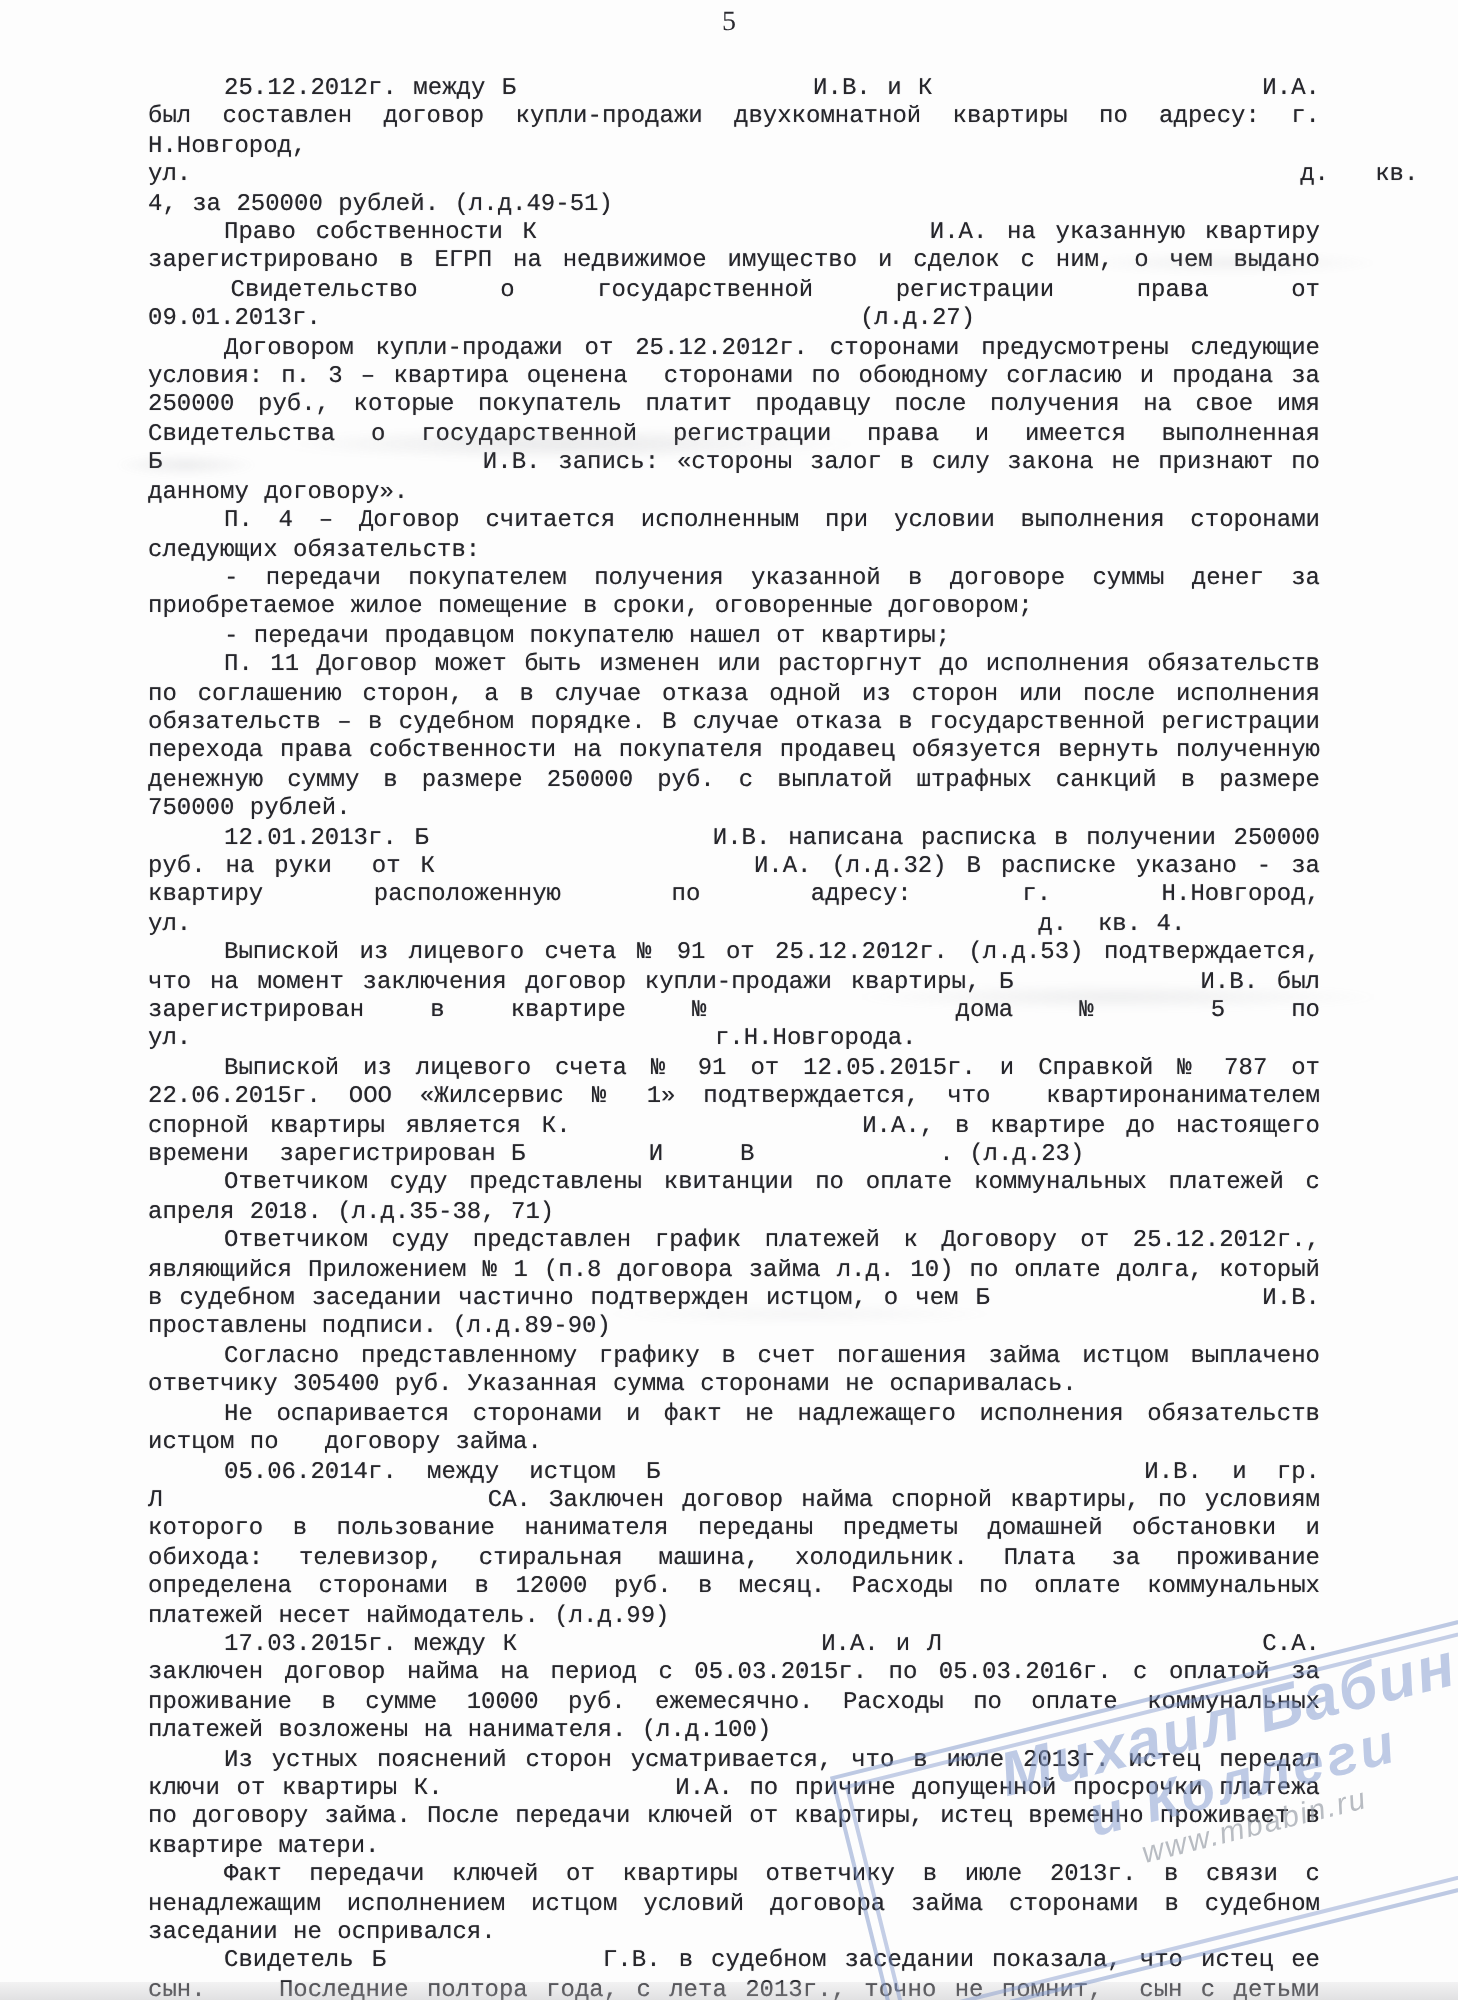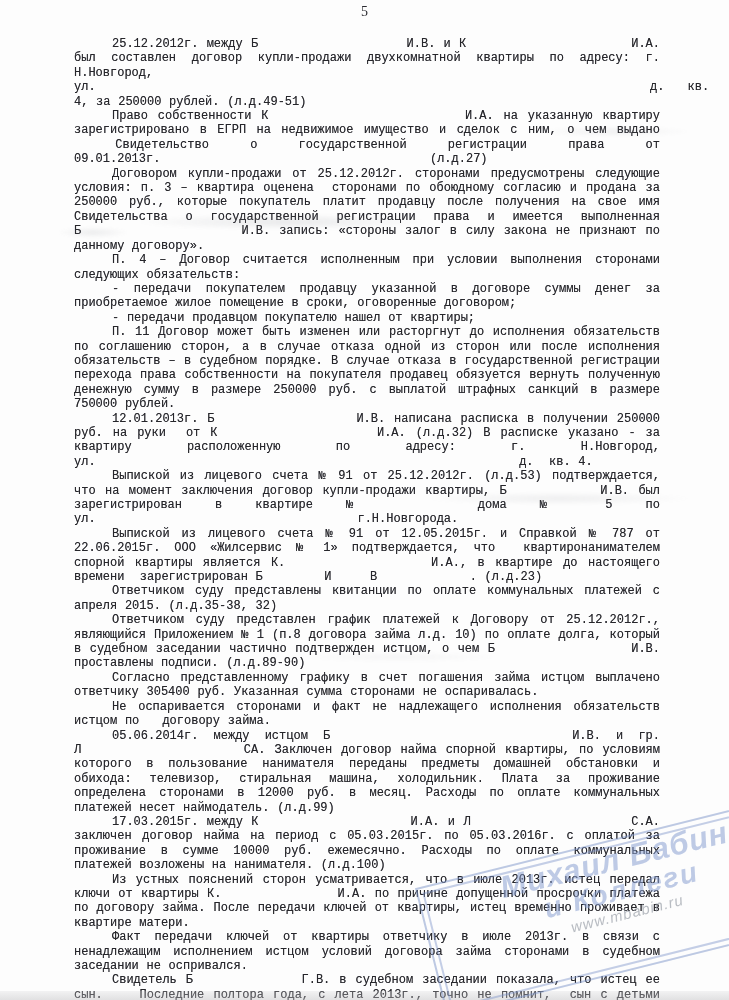--- a/index.html
+++ b/index.html
@@ -110,27 +110,27 @@
 
 <div class="page">
 
   <div class="page-number">5</div>
 
   <div class="content">
     <p class="para">25.12.2012г. между Б&nbsp;&nbsp;&nbsp;&nbsp;&nbsp;&nbsp;&nbsp;&nbsp;&nbsp;&nbsp;&nbsp;&nbsp;&nbsp;&nbsp;&nbsp;&nbsp;&nbsp;&nbsp;И.В. и К&nbsp;&nbsp;&nbsp;&nbsp;&nbsp;&nbsp;&nbsp;&nbsp;&nbsp;&nbsp;&nbsp;&nbsp;&nbsp;&nbsp;&nbsp;&nbsp;&nbsp;&nbsp;&nbsp;&nbsp;И.А. был составлен договор купли-продажи двухкомнатной квартиры по адресу: г. Н.Новгород, ул.&nbsp;&nbsp;&nbsp;&nbsp;&nbsp;&nbsp;&nbsp;&nbsp;&nbsp;&nbsp;&nbsp;&nbsp;&nbsp;&nbsp;&nbsp;&nbsp;&nbsp;&nbsp;&nbsp;&nbsp;&nbsp;&nbsp;&nbsp;&nbsp;&nbsp;&nbsp;&nbsp;&nbsp;&nbsp;&nbsp;&nbsp;&nbsp;&nbsp;&nbsp;&nbsp;&nbsp;&nbsp;&nbsp;&nbsp;&nbsp;&nbsp;&nbsp;&nbsp;&nbsp;&nbsp;&nbsp;&nbsp;&nbsp;&nbsp;&nbsp;&nbsp;&nbsp;&nbsp;&nbsp;&nbsp;&nbsp;&nbsp;&nbsp;&nbsp;&nbsp;&nbsp;&nbsp;&nbsp;&nbsp;&nbsp;&nbsp;&nbsp;&nbsp;&nbsp;&nbsp;&nbsp;&nbsp;д.&nbsp;&nbsp;&nbsp;кв. 4, за 250000 рублей. (л.д.49-51)</p>
     <p class="para">Право собственности К&nbsp;&nbsp;&nbsp;&nbsp;&nbsp;&nbsp;&nbsp;&nbsp;&nbsp;&nbsp;&nbsp;&nbsp;&nbsp;&nbsp;&nbsp;&nbsp;&nbsp;&nbsp;&nbsp;&nbsp;И.А. на указанную квартиру зарегистрировано в ЕГРП на недвижимое имущество и сделок с ним, о чем выдано &nbsp;Свидетельство о государственной регистрации права от 09.01.2013г.&nbsp;&nbsp;&nbsp;&nbsp;&nbsp;&nbsp;&nbsp;&nbsp;&nbsp;&nbsp;&nbsp;&nbsp;&nbsp;&nbsp;&nbsp;&nbsp;&nbsp;&nbsp;&nbsp;&nbsp;&nbsp;&nbsp;&nbsp;&nbsp;&nbsp;&nbsp;&nbsp;&nbsp;&nbsp;&nbsp;&nbsp;&nbsp;&nbsp;&nbsp;&nbsp;(л.д.27)</p>
     <p class="para">Договором купли-продажи от 25.12.2012г. сторонами предусмотрены следующие условия: п. 3 – квартира оценена &nbsp;сторонами по обоюдному согласию и продана за 250000 руб., которые покупатель платит продавцу после получения на свое имя Свидетельства о государственной регистрации права и имеется выполненная Б&nbsp;&nbsp;&nbsp;&nbsp;&nbsp;&nbsp;&nbsp;&nbsp;&nbsp;&nbsp;&nbsp;&nbsp;&nbsp;&nbsp;&nbsp;&nbsp;&nbsp;&nbsp;И.В. запись: «стороны залог в силу закона не признают по данному договору».</p>
     <p class="para">П. 4 – Договор считается исполненным при условии выполнения сторонами следующих обязательств:</p>
-    <p class="para">- передачи покупателем продавцу указанной в договоре суммы денег за приобретаемое жилое помещение в сроки, оговоренные договором;</p>
+    <p class="para">- передачи покупателем получения указанной в договоре суммы денег за приобретаемое жилое помещение в сроки, оговоренные договором;</p>
     <p class="para">- передачи продавцом покупателю нашел от квартиры;</p>
     <p class="para">П. 11 Договор может быть изменен или расторгнут до исполнения обязательств по соглашению сторон, а в случае отказа одной из сторон или после исполнения обязательств – в судебном порядке. В случае отказа в государственной регистрации перехода права собственности на покупателя продавец обязуется вернуть полученную денежную сумму в размере 250000 руб. с выплатой штрафных санкций в размере 750000 рублей.</p>
     <p class="para">12.01.2013г. Б&nbsp;&nbsp;&nbsp;&nbsp;&nbsp;&nbsp;&nbsp;&nbsp;&nbsp;&nbsp;&nbsp;&nbsp;&nbsp;&nbsp;&nbsp;&nbsp;И.В. написана расписка в получении 250000 руб. на руки &nbsp;от К&nbsp;&nbsp;&nbsp;&nbsp;&nbsp;&nbsp;&nbsp;&nbsp;&nbsp;&nbsp;&nbsp;&nbsp;&nbsp;&nbsp;&nbsp;&nbsp;И.А. (л.д.32) В расписке указано - за квартиру расположенную по адресу: г. Н.Новгород, ул.&nbsp;&nbsp;&nbsp;&nbsp;&nbsp;&nbsp;&nbsp;&nbsp;&nbsp;&nbsp;&nbsp;&nbsp;&nbsp;&nbsp;&nbsp;&nbsp;&nbsp;&nbsp;&nbsp;&nbsp;&nbsp;&nbsp;&nbsp;&nbsp;&nbsp;&nbsp;&nbsp;&nbsp;&nbsp;&nbsp;&nbsp;&nbsp;&nbsp;&nbsp;&nbsp;&nbsp;&nbsp;&nbsp;&nbsp;&nbsp;&nbsp;&nbsp;&nbsp;&nbsp;&nbsp;&nbsp;&nbsp;&nbsp;&nbsp;&nbsp;&nbsp;&nbsp;&nbsp;&nbsp;&nbsp;д. &nbsp;кв. 4.</p>
     <p class="para">Выпиской из лицевого счета № 91 от 25.12.2012г. (л.д.53) подтверждается, что на момент заключения договор купли-продажи квартиры, Б&nbsp;&nbsp;&nbsp;&nbsp;&nbsp;&nbsp;&nbsp;&nbsp;&nbsp;&nbsp;И.В. был зарегистрирован в квартире № &nbsp;&nbsp;дома № 5 по ул.&nbsp;&nbsp;&nbsp;&nbsp;&nbsp;&nbsp;&nbsp;&nbsp;&nbsp;&nbsp;&nbsp;&nbsp;&nbsp;&nbsp;&nbsp;&nbsp;&nbsp;&nbsp;&nbsp;&nbsp;&nbsp;&nbsp;&nbsp;&nbsp;&nbsp;&nbsp;&nbsp;&nbsp;&nbsp;&nbsp;&nbsp;&nbsp;&nbsp;&nbsp;г.Н.Новгорода.</p>
     <p class="para">Выпиской из лицевого счета № 91 от 12.05.2015г. и Справкой № 787 от 22.06.2015г. ООО «Жилсервис № 1» подтверждается, что &nbsp;квартиронанимателем спорной квартиры является К.&nbsp;&nbsp;&nbsp;&nbsp;&nbsp;&nbsp;&nbsp;&nbsp;&nbsp;&nbsp;&nbsp;&nbsp;&nbsp;&nbsp;И.А., в квартире до настоящего времени &nbsp;зарегистрирован Б&nbsp;&nbsp;&nbsp;&nbsp;&nbsp;&nbsp;&nbsp;&nbsp;И&nbsp;&nbsp;&nbsp;&nbsp;&nbsp;В&nbsp;&nbsp;&nbsp;&nbsp;&nbsp;&nbsp;&nbsp;&nbsp;&nbsp;&nbsp;&nbsp;&nbsp;. (л.д.23)</p>
-    <p class="para">Ответчиком суду представлены квитанции по оплате коммунальных платежей с апреля 2015. (л.д.35-38, 32)</p>
+    <p class="para">Ответчиком суду представлены квитанции по оплате коммунальных платежей с апреля 2018. (л.д.35-38, 71)</p>
     <p class="para">Ответчиком суду представлен график платежей к Договору от 25.12.2012г., являющийся Приложением № 1 (п.8 договора займа л.д. 10) по оплате долга, который в судебном заседании частично подтвержден истцом, о чем Б&nbsp;&nbsp;&nbsp;&nbsp;&nbsp;&nbsp;&nbsp;&nbsp;&nbsp;&nbsp;&nbsp;&nbsp;&nbsp;&nbsp;&nbsp;&nbsp;И.В. проставлены подписи. (л.д.89-90)</p>
     <p class="para">Согласно представленному графику в счет погашения займа истцом выплачено ответчику 305400 руб. Указанная сумма сторонами не оспаривалась.</p>
     <p class="para">Не оспаривается сторонами и факт не надлежащего исполнения обязательств истцом по &nbsp;&nbsp;договору займа.</p>
     <p class="para">05.06.2014г. между истцом Б&nbsp;&nbsp;&nbsp;&nbsp;&nbsp;&nbsp;&nbsp;&nbsp;&nbsp;&nbsp;&nbsp;&nbsp;&nbsp;&nbsp;&nbsp;&nbsp;И.В. и гр. Л&nbsp;&nbsp;&nbsp;&nbsp;&nbsp;&nbsp;&nbsp;&nbsp;&nbsp;&nbsp;&nbsp;&nbsp;&nbsp;&nbsp;&nbsp;&nbsp;&nbsp;&nbsp;СА. Заключен договор найма спорной квартиры, по условиям которого в пользование нанимателя переданы предметы домашней обстановки и обихода: телевизор, стиральная машина, холодильник. Плата за проживание определена сторонами в 12000 руб. в месяц. Расходы по оплате коммунальных платежей несет наймодатель. (л.д.99)</p>
     <p class="para">17.03.2015г. между К&nbsp;&nbsp;&nbsp;&nbsp;&nbsp;&nbsp;&nbsp;&nbsp;&nbsp;&nbsp;&nbsp;&nbsp;&nbsp;&nbsp;&nbsp;&nbsp;&nbsp;&nbsp;И.А. и Л&nbsp;&nbsp;&nbsp;&nbsp;&nbsp;&nbsp;&nbsp;&nbsp;&nbsp;&nbsp;&nbsp;&nbsp;&nbsp;&nbsp;&nbsp;&nbsp;&nbsp;&nbsp;&nbsp;С.А. заключен договор найма на период с 05.03.2015г. по 05.03.2016г. с оплатой за проживание в сумме 10000 руб. ежемесячно. Расходы по оплате коммунальных платежей возложены на нанимателя. (л.д.100)</p>
     <p class="para">Из устных пояснений сторон усматривается, что в июле 2013г. истец передал ключи от квартиры К.&nbsp;&nbsp;&nbsp;&nbsp;&nbsp;&nbsp;&nbsp;&nbsp;&nbsp;&nbsp;&nbsp;&nbsp;&nbsp;&nbsp;И.А. по причине допущенной просрочки платежа по договору займа. После передачи ключей от квартиры, истец временно проживает в квартире матери.</p>
     <p class="para">Факт передачи ключей от квартиры ответчику в июле 2013г. в связи с ненадлежащим исполнением истцом условий договора займа сторонами в судебном заседании не оспривался.</p>
     <p class="para">Свидетель Б&nbsp;&nbsp;&nbsp;&nbsp;&nbsp;&nbsp;&nbsp;&nbsp;&nbsp;&nbsp;&nbsp;&nbsp;Г.В. в судебном заседании показала, что истец ее сын. &nbsp;&nbsp;&nbsp;Последние полтора года, с лета 2013г., точно не помнит, &nbsp;сын с детьми временно проживают у нее в квартире на ул. .&nbsp;&nbsp;&nbsp;&nbsp;&nbsp;&nbsp;&nbsp;&nbsp;&nbsp;&nbsp;&nbsp;&nbsp;&nbsp;&nbsp;&nbsp;&nbsp;г. Н.Новгорода. Около 2-х лет назад сын взял в долг деньги у К&nbsp;&nbsp;&nbsp;&nbsp;&nbsp;&nbsp;&nbsp;&nbsp;&nbsp;&nbsp;&nbsp;&nbsp;&nbsp;&nbsp;&nbsp;&nbsp;&nbsp;&nbsp;И.А. в сумме 250000 руб. &nbsp;&nbsp;&nbsp;Со слов сына знает, что он одолжил деньги под залог квартиры, человек который дал их ему подстраховался. Сын оформил продажу квартиры на К&nbsp;&nbsp;&nbsp;&nbsp;&nbsp;&nbsp;&nbsp;&nbsp;&nbsp;&nbsp;&nbsp;&nbsp;&nbsp;&nbsp;&nbsp;&nbsp;&nbsp;&nbsp;И.А. временно, после выплаты долга квартиру ему должны отдать. Денег за продажу квартиры сын не получал. 250000 руб. получил в долг. В квартире сына на ул.&nbsp;&nbsp;&nbsp;&nbsp;&nbsp;&nbsp;&nbsp;&nbsp;&nbsp;&nbsp;&nbsp;&nbsp;&nbsp;&nbsp;&nbsp;&nbsp;&nbsp;&nbsp;&nbsp;&nbsp;г. Н.Новгорода находятся его личные вещи, проживают квартиранты, которых нашел сын. Деньги за квартиру &nbsp;квартиранты последнее время платят К&nbsp;&nbsp;&nbsp;&nbsp;&nbsp;&nbsp;&nbsp;&nbsp;&nbsp;&nbsp;&nbsp;&nbsp;&nbsp;&nbsp;&nbsp;&nbsp;&nbsp;&nbsp;И.А. Сын пришел жить к ней, когда К&nbsp;&nbsp;&nbsp;&nbsp;&nbsp;&nbsp;&nbsp;&nbsp;&nbsp;&nbsp;&nbsp;&nbsp;&nbsp;&nbsp;И.А. забрал у него ключи от квартиры &nbsp;по причине того, что он выплатил ему не полную сумму по</p>
   </div>
 

